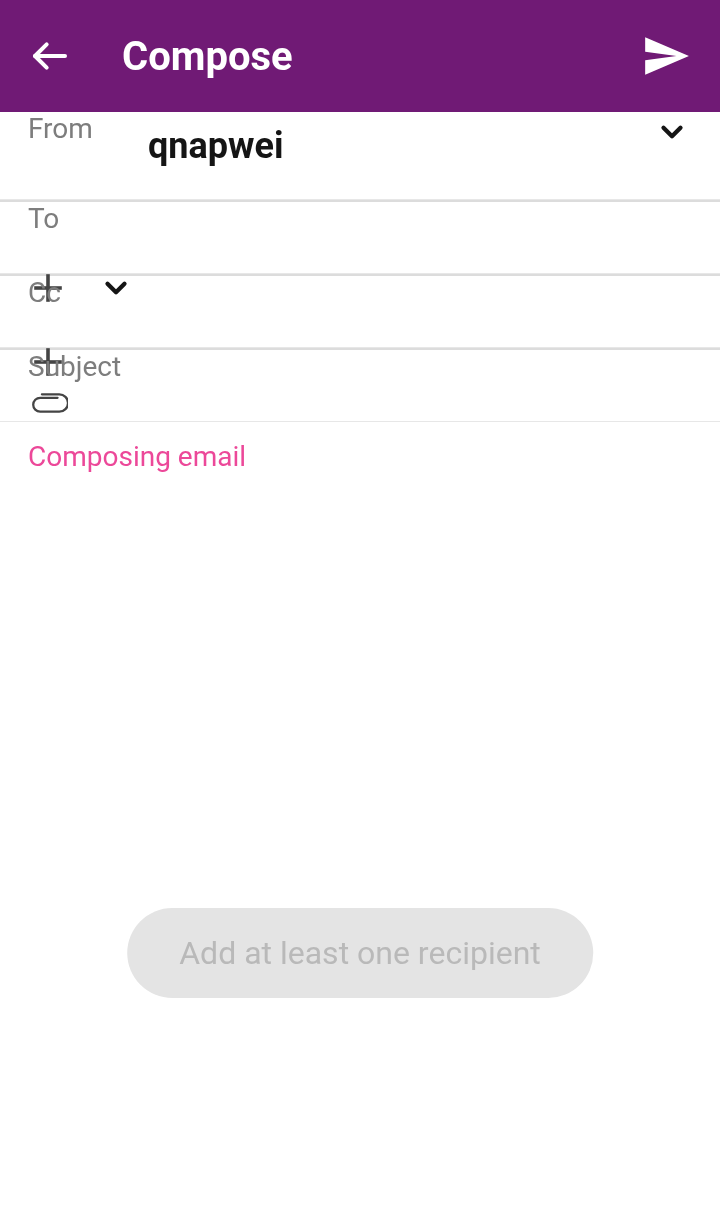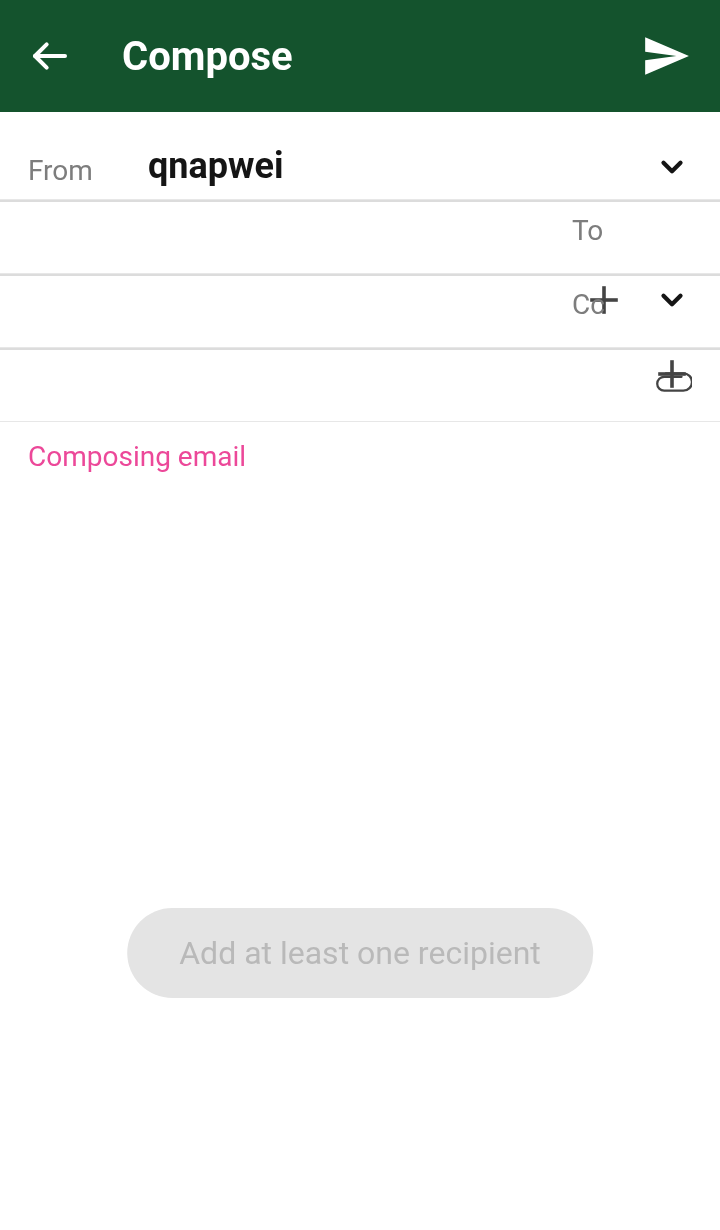--- a/index.html
+++ b/index.html
@@ -11,21 +11,21 @@
     html, body {
       width: 720px;
       height: 1230px;
       background: #ffffff;
       overflow: hidden;
       position: relative;
     }
     .toolbar {
       width: 100%;
       height: 112px;
-      background: #14532d;
+      background: #701a75;
       display: flex;
       align-items: center;
       padding: 0 28px;
       justify-content: space-between;
     }
     .toolbar-left {
       display: flex;
       align-items: center;
       gap: 50px;
     }
@@ -50,22 +50,22 @@
       justify-content: center;
       cursor: pointer;
     }
     .form-area {
       width: 100%;
     }
     .form-row {
       width: 100%;
       border-bottom: 1px solid #e7e7e7;
       display: flex;
-      align-items: flex-end;
-      padding: 12px 28px;
+      align-items: flex-start;
+      padding: 0 28px;
     }
     .divider-top-strong {
       border-top: 2px solid #dcdcdc;
       flex-direction: column;
     }
     .from-row {
       height: 88px;
     }
     .to-row {
       height: 74px;
@@ -193,20 +193,21 @@
         <svg width="36" height="36" viewBox="0 0 24 24" fill="none" stroke="#444444" stroke-width="2.4" stroke-linecap="square">
           <line x1="12" y1="4" x2="12" y2="20"></line>
           <line x1="4" y1="12" x2="20" y2="12"></line>
         </svg>
       </div>
     </div>
   </div>
 
 
   <div class="form-row subject-row divider-top-strong">
+    <input class="hidden-input" type="text" placeholder="Subject" style="">
     <div class="row-actions">
       <div class="icon-btn">
         <svg width="40" height="26" viewBox="0 0 46 24" fill="none" stroke="#444444" stroke-width="2.6" stroke-linecap="round" stroke-linejoin="round">
           <path d="M34 6 H14 a8 8 0 0 0 0 16 h22 a10 10 0 0 0 0 -20 H16"></path>
         </svg>
       </div>
     </div>
   </div>
 
   <div class="body-area">

